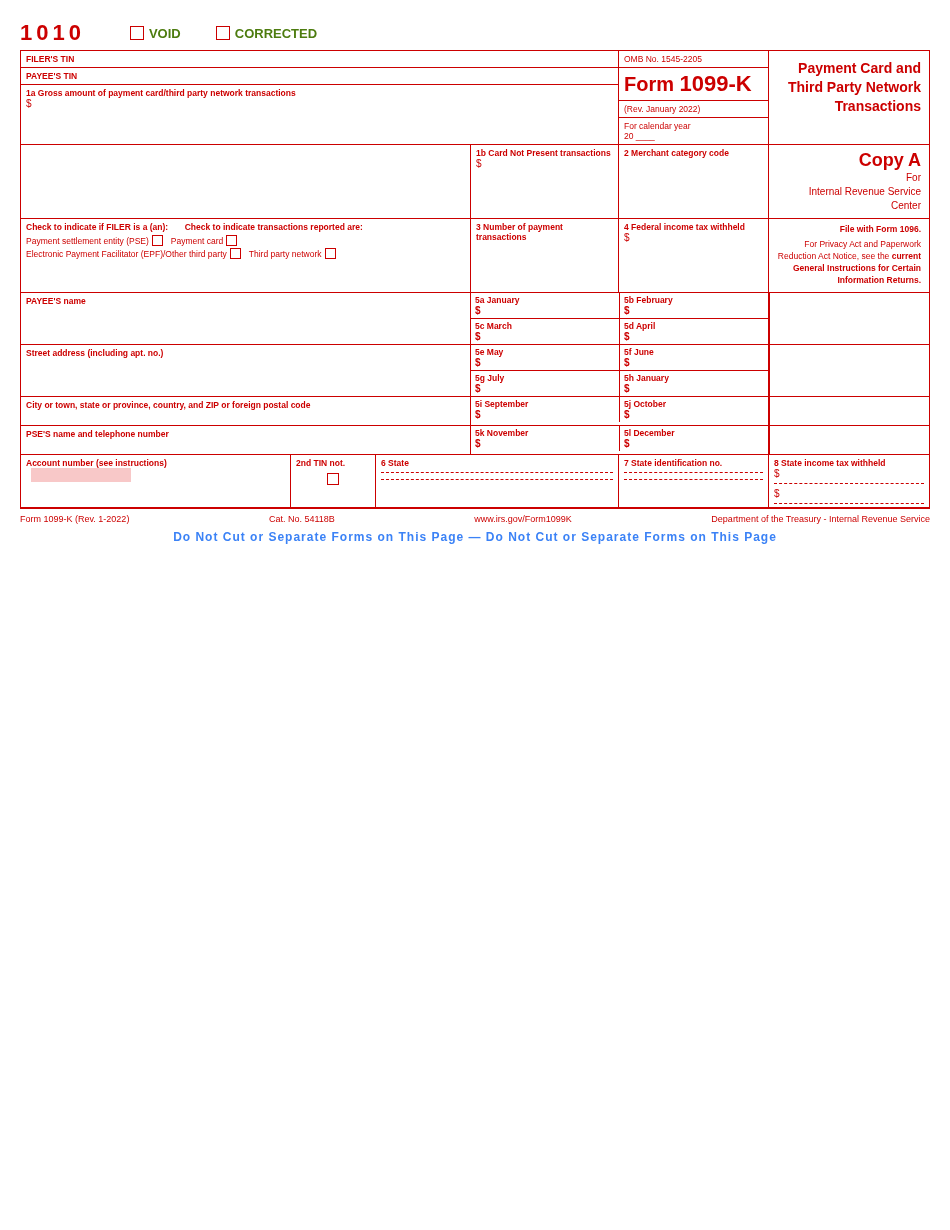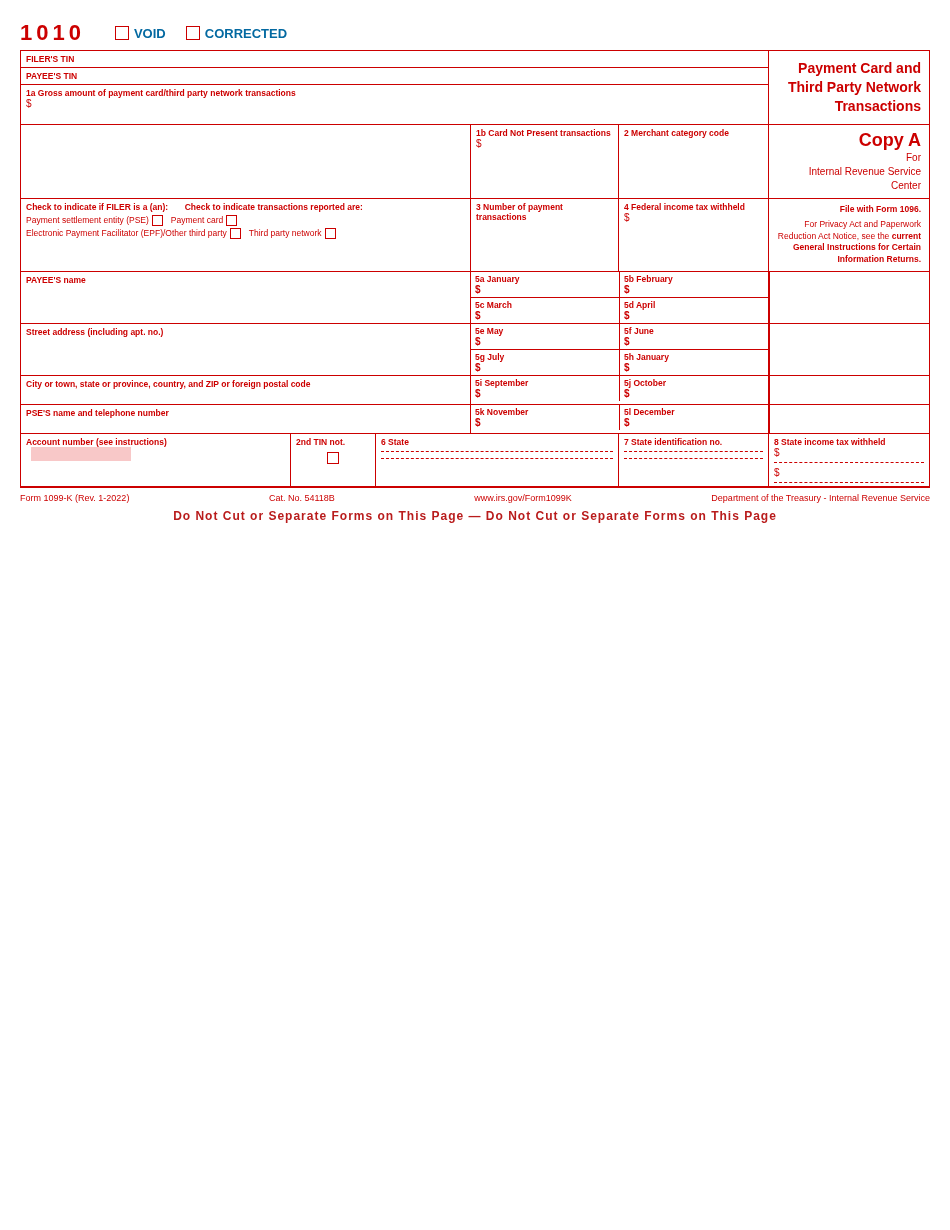--- a/index.html
+++ b/index.html
@@ -31,21 +31,22 @@
       display: flex;
       gap: 20px;
       align-items: center;
     }
     .checkbox-label {
       display: flex;
       align-items: center;
       gap: 5px;
       font-size: 13px;
       font-weight: bold;
-      color: #0369a1;
+      color: #4d7c0f;
+      margin-left: 15px;
     }
     .checkbox-box {
       width: 14px;
       height: 14px;
       border: 1px solid #cc0000;
       display: inline-block;
     }
     .copy-a-label {
       font-size: 16px;
       font-weight: bold;
@@ -375,21 +376,21 @@
       display: flex;
       justify-content: space-between;
       align-items: center;
       margin-top: 5px;
       font-size: 9px;
     }
     .bottom-bar {
       margin-top: 6px;
       font-size: 12px;
       font-weight: bold;
-      color: #b91c1c;
+      color: #3b82f6;
       text-align: center;
       letter-spacing: 1px;
     }
     .bottom-bar span {
       margin: 0 6px;
     }
   </style>
 </head>
 <body>
 
@@ -417,20 +418,35 @@
           <span class="field-label" style="font-weight:bold;">FILER'S TIN</span>
         </div>
         <div class="r1-payee-tin">
           <span class="field-label" style="font-weight:bold;">PAYEE'S TIN</span>
         </div>
         <div class="r1-gross">
           <span class="field-label" style="font-weight:bold;">1a Gross amount of payment card/third party network transactions</span>
           <span class="dollar-sign">$</span>
         </div>
       </div>
+      <div class="r1-omb-col">
+        <div class="r1-omb">
+          <span class="field-label">OMB No. 1545-2205</span>
+        </div>
+        <div class="r1-form-k">
+          <span style="font-size:20px; font-weight:bold; color:#cc0000;">Form <span style="font-size:22px;">1099-K</span></span>
+        </div>
+        <div class="r1-rev">
+          <span class="field-label">(Rev. January 2022)</span>
+        </div>
+        <div class="r1-cal">
+          <span class="field-label">For calendar year</span>
+          <span class="field-label">20 ____</span>
+        </div>
+      </div>
       <div class="r1-title">
         <div class="title-main">Payment Card and Third Party Network Transactions</div>
       </div>
     </div>
 
     <div class="r2">
       <div class="r2-left" style="padding:3px 5px; min-height:28px;">
       </div>
       <div class="r2-1b">
         <span class="field-label" style="font-weight:bold;">1b Card Not Present transactions</span>

